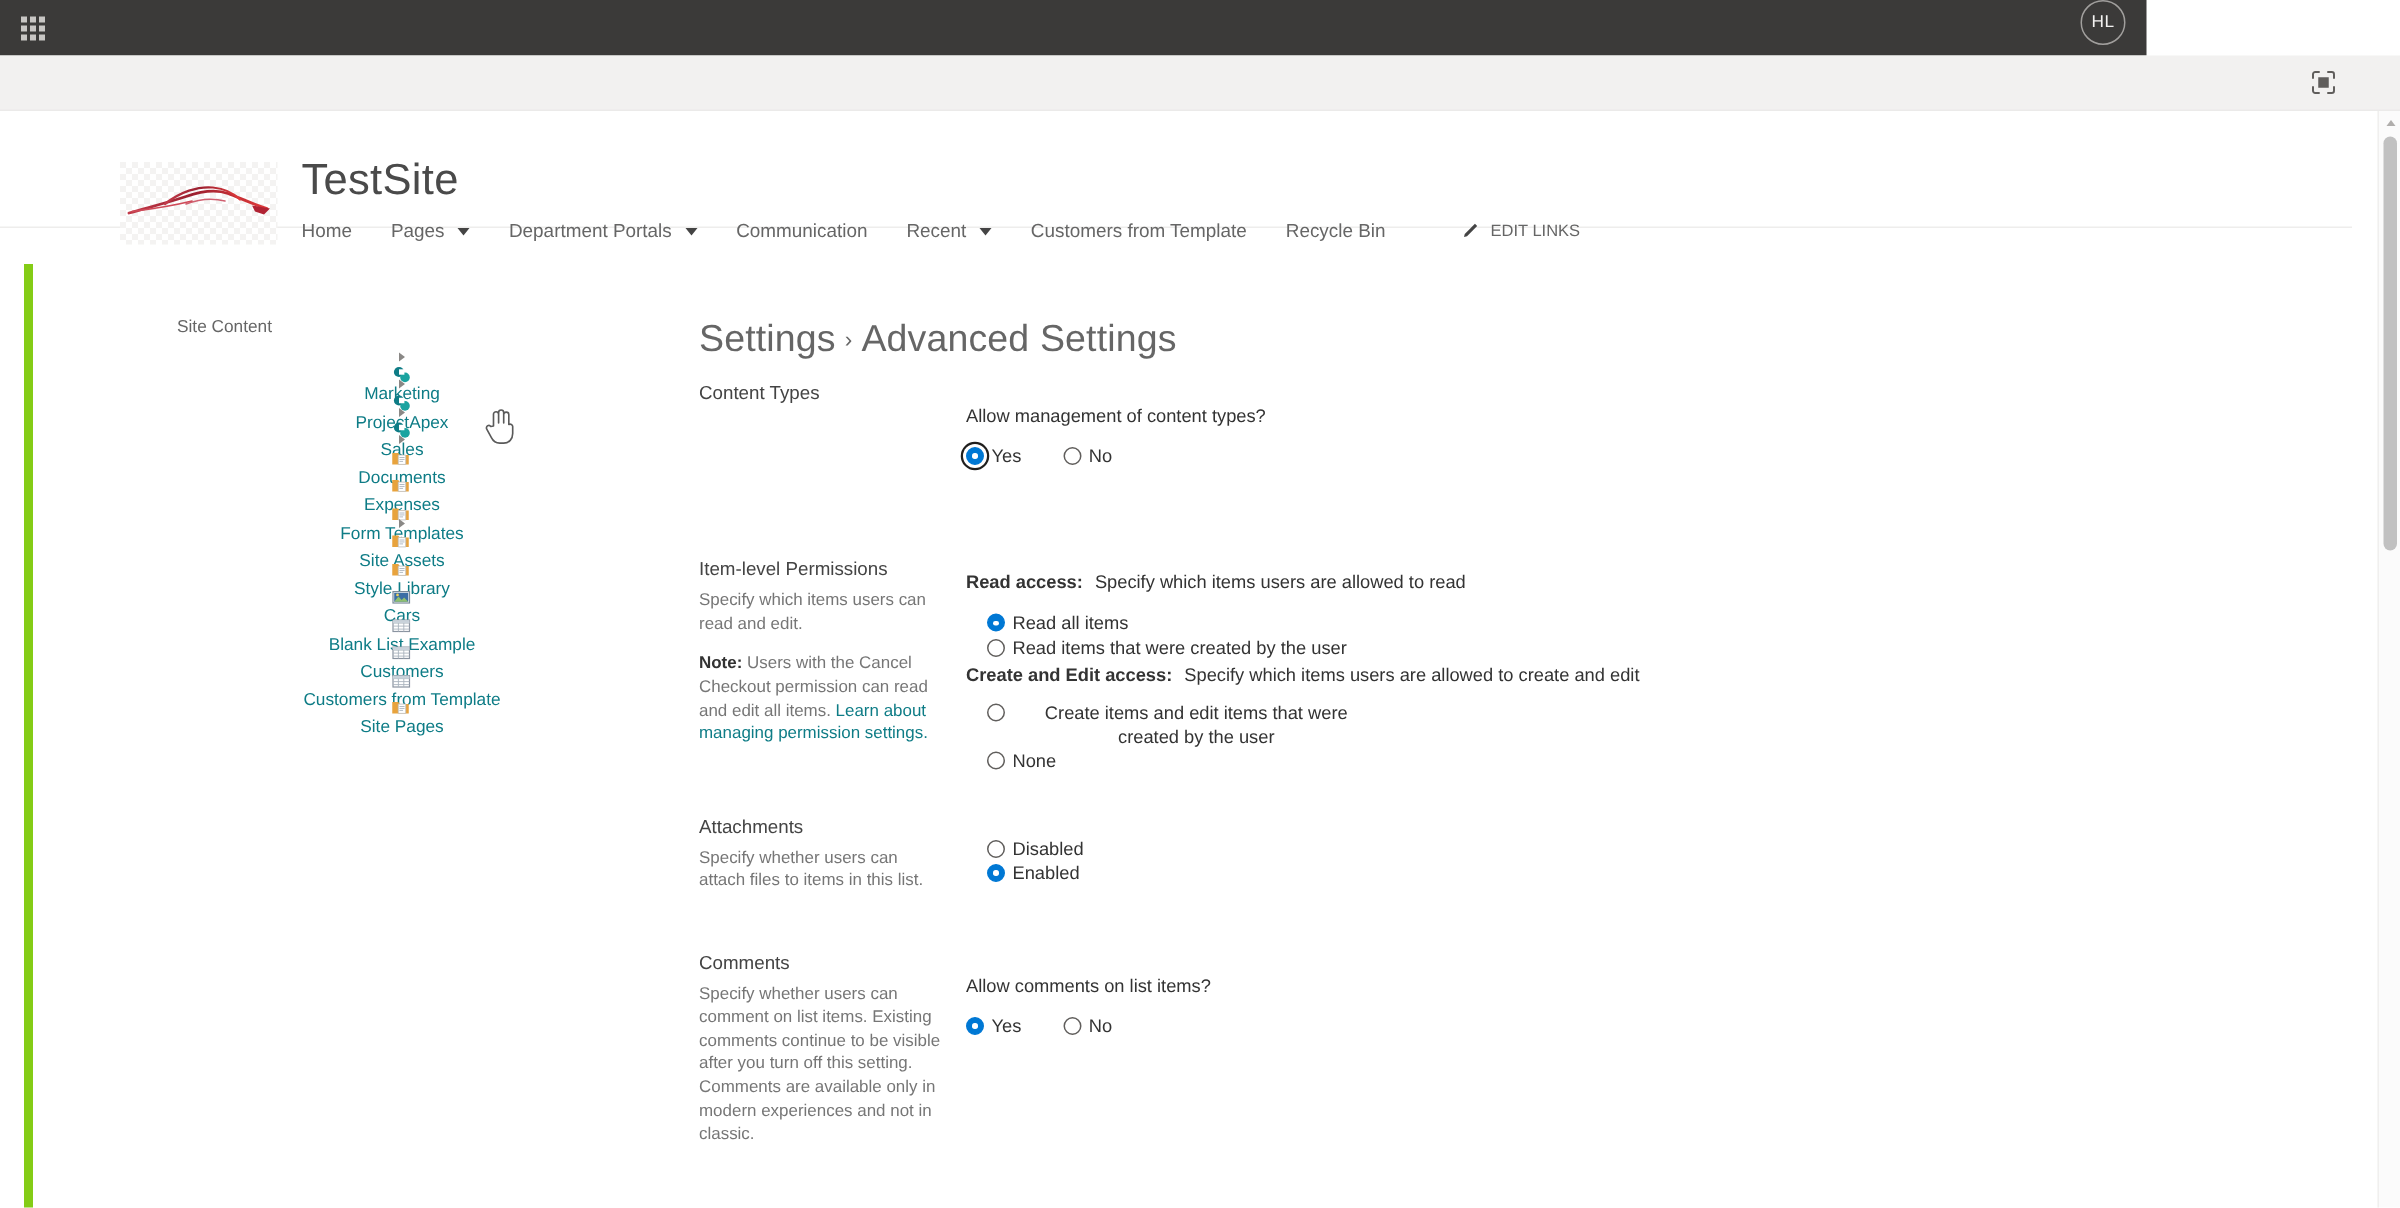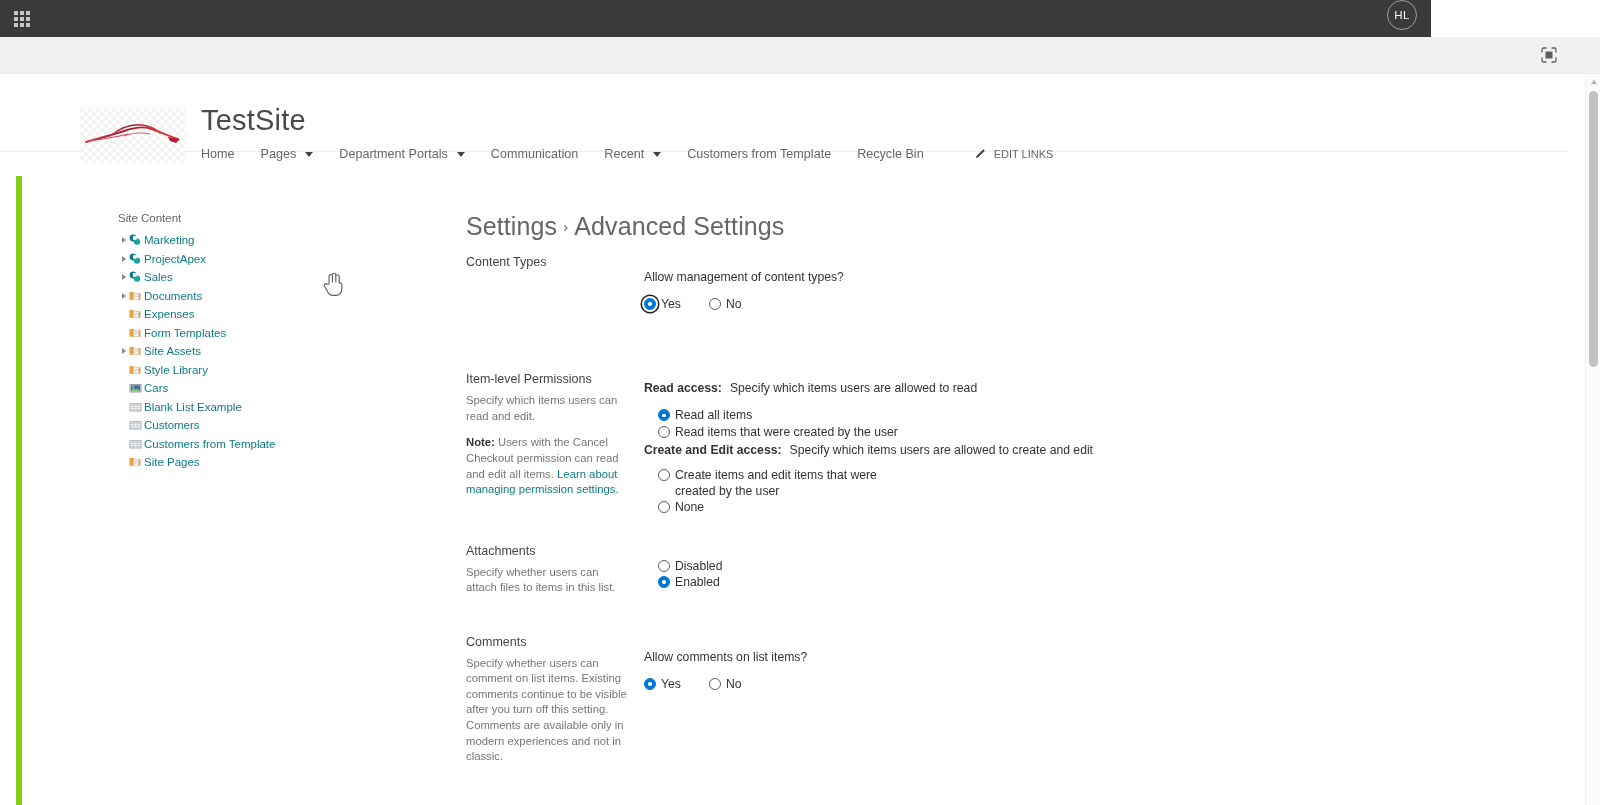--- a/index.html
+++ b/index.html
@@ -113,20 +113,21 @@
   }
   .tree-title {
     font-size: 11.5px; color: #666666; margin-bottom: 8px;
     padding-left: 0px;
   }
   .tree-row {
     display: flex; align-items: center;
     height: 16.5px; margin-bottom: 2px;
     font-size: 11.5px;
     cursor: pointer;
+    flex-direction: column;
   }
   .tw {
     width: 11px; flex: 0 0 11px;
     display: flex; align-items: center; justify-content: center;
   }
   .tw-arrow {
     width: 0; height: 0;
     border-top: 3.5px solid transparent;
     border-bottom: 3.5px solid transparent;
     border-left: 4.5px solid #8a8886;
@@ -182,21 +183,21 @@
     left: 3.2px; top: 3.2px;
     width: 3.6px; height: 3.6px;
     border-radius: 50%; background: #ffffff;
   }
   .rd.focused {
     box-shadow: 0 0 0 2px #ffffff, 0 0 0 3.5px #201f1e;
   }
   .r-label {
     font-size: 12.2px; color: #333333; line-height: 1.33;
   }
-  .r-indent { padding-left: 14px; }
+  .r-indent { padding-left: 14px; text-align: center; }
 
   .sec-gap-a { height: 60px; }
   .sec-gap-b { height: 28px; }
   .sec-gap-c { height: 28px; }
 
   
   .vscroll {
     position: absolute; right: 0; top: 74px;
     width: 15px; height: 731px;
     background: #fbfbfb;

